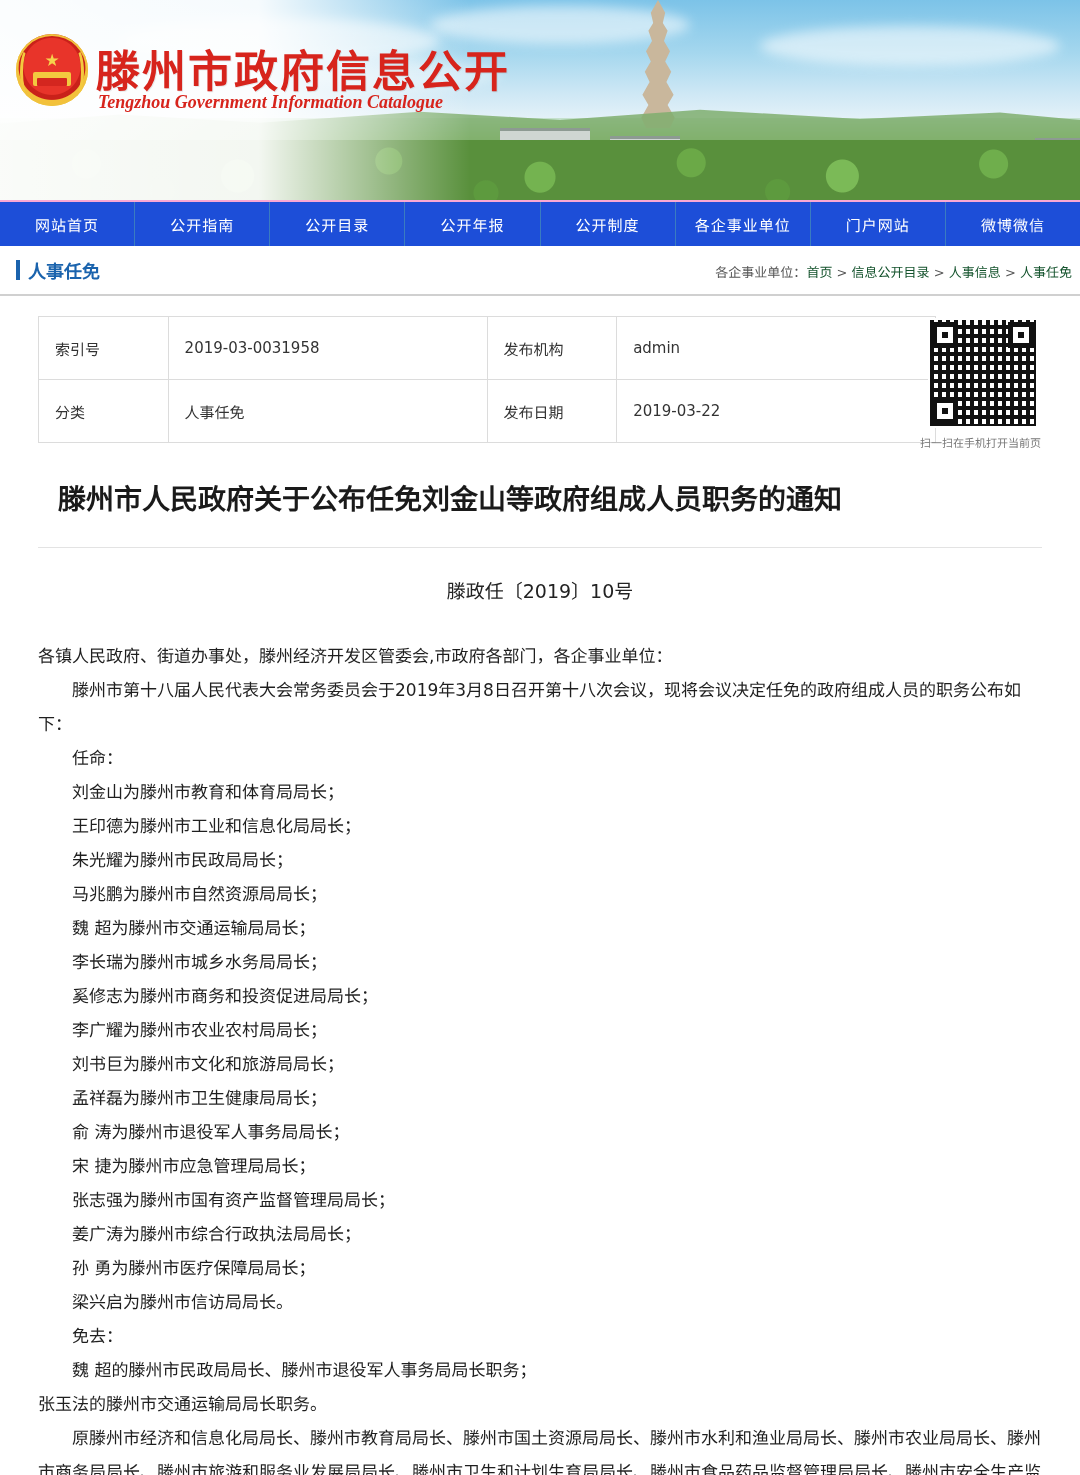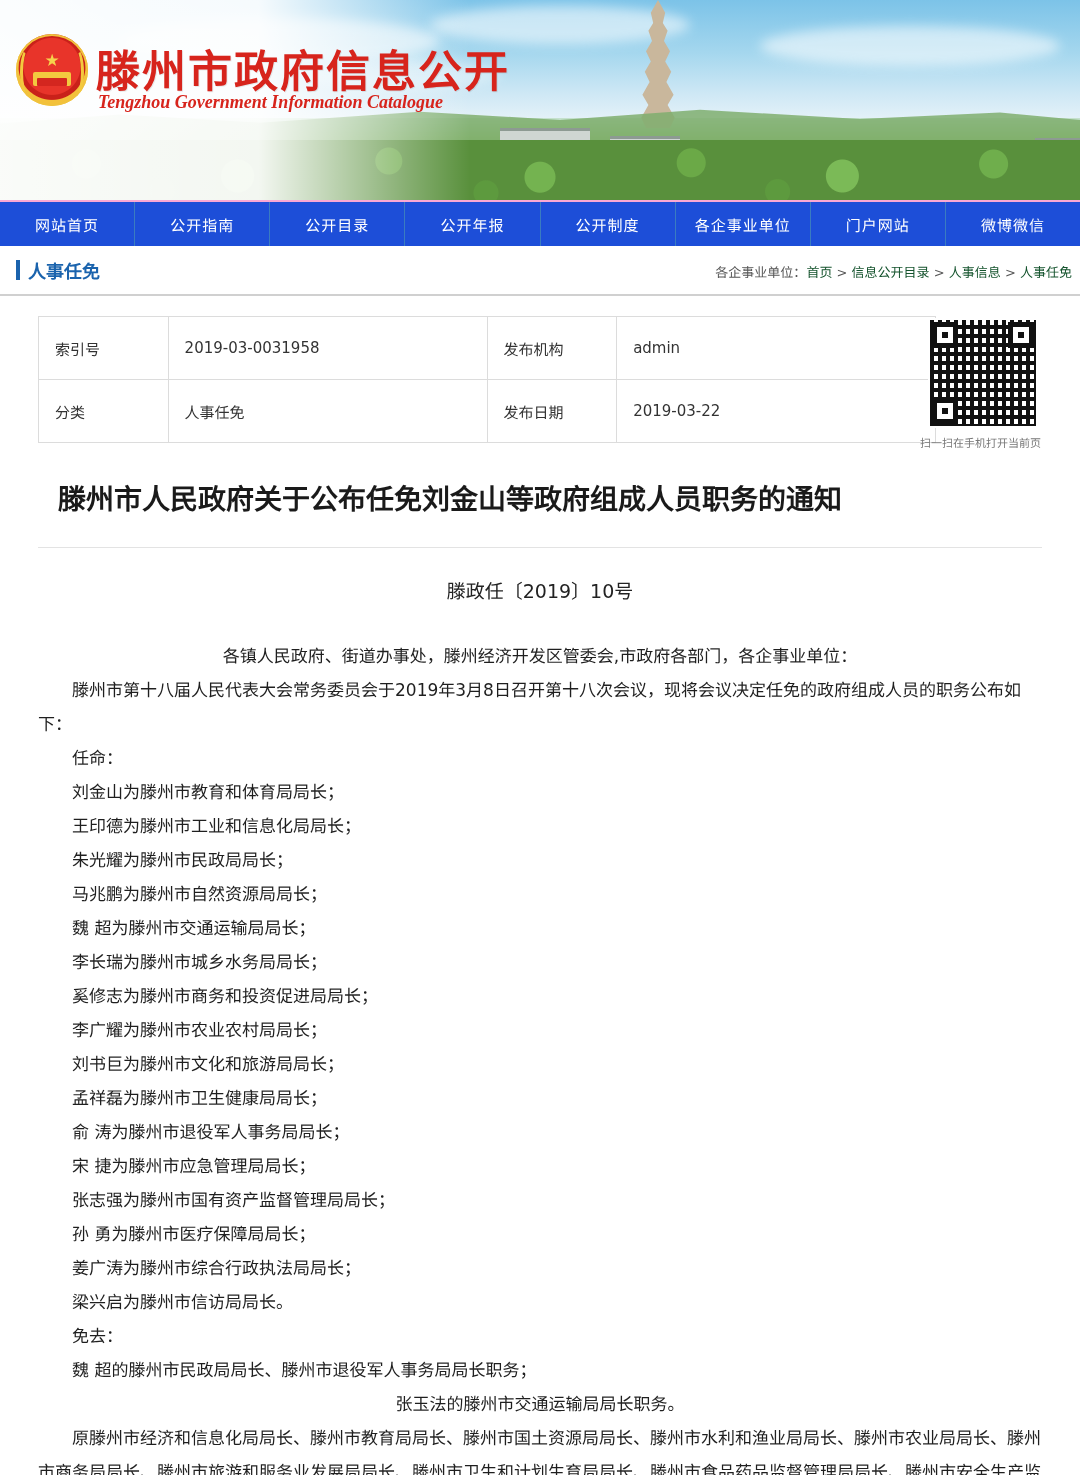--- a/index.html
+++ b/index.html
@@ -189,21 +189,21 @@
   }
   .doc-no{
     text-align:center; font-size:19px; color:#222; margin:28px 0 36px 0;
     font-family:"DejaVu Sans","Liberation Sans",sans-serif;
   }
   .body-text{
     font-size:17px; color:#1f1f1f; line-height:2.0;
     font-family:"DejaVu Sans","Liberation Sans",sans-serif;
   }
   .body-text p{ margin:0; }
-  .ind1{ text-indent:0;text-align:center; }
+  .ind1{ text-indent:0; }
   .ind2{ text-indent:2em; }
 </style>
 </head>
 <body>
 
 <div class="page">
 
   <div class="banner">
     <div class="sky"></div>
     <div class="cloud c1"></div>
@@ -304,22 +304,22 @@
       <p class="ind2">马兆鹏为滕州市自然资源局局长；</p>
       <p class="ind2">魏  超为滕州市交通运输局局长；</p>
       <p class="ind2">李长瑞为滕州市城乡水务局局长；</p>
       <p class="ind2">奚修志为滕州市商务和投资促进局局长；</p>
       <p class="ind2">李广耀为滕州市农业农村局局长；</p>
       <p class="ind2">刘书巨为滕州市文化和旅游局局长；</p>
       <p class="ind2">孟祥磊为滕州市卫生健康局局长；</p>
       <p class="ind2">俞  涛为滕州市退役军人事务局局长；</p>
       <p class="ind2">宋  捷为滕州市应急管理局局长；</p>
       <p class="ind2">张志强为滕州市国有资产监督管理局局长；</p>
+      <p class="ind2">姜广涛为滕州市综合行政执法局局长；</p>
       <p class="ind2">孙  勇为滕州市医疗保障局局长；</p>
-      <p class="ind2">姜广涛为滕州市综合行政执法局局长；</p>
       <p class="ind2">梁兴启为滕州市信访局局长。</p>
       <p class="ind2">免去：</p>
       <p class="ind2">魏  超的滕州市民政局局长、滕州市退役军人事务局局长职务；</p>
       <p class="ind1">张玉法的滕州市交通运输局局长职务。</p>
       <p class="ind2">原滕州市经济和信息化局局长、滕州市教育局局长、滕州市国土资源局局长、滕州市水利和渔业局局长、滕州市农业局局长、滕州市商务局局长、滕州市旅游和服务业发展局局长、滕州市卫生和计划生育局局长、滕州市食品药品监督管理局局长、滕州市安全生产监督管理局局长职务自然免除。</p>
     </div>
 
   </div>
 
 </div>

